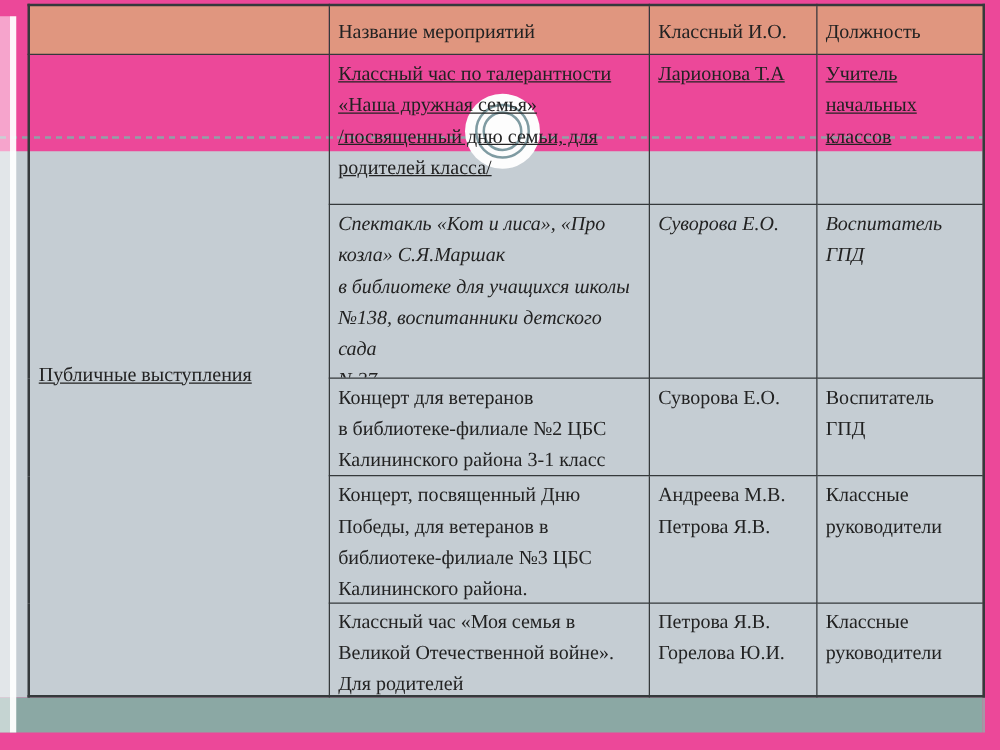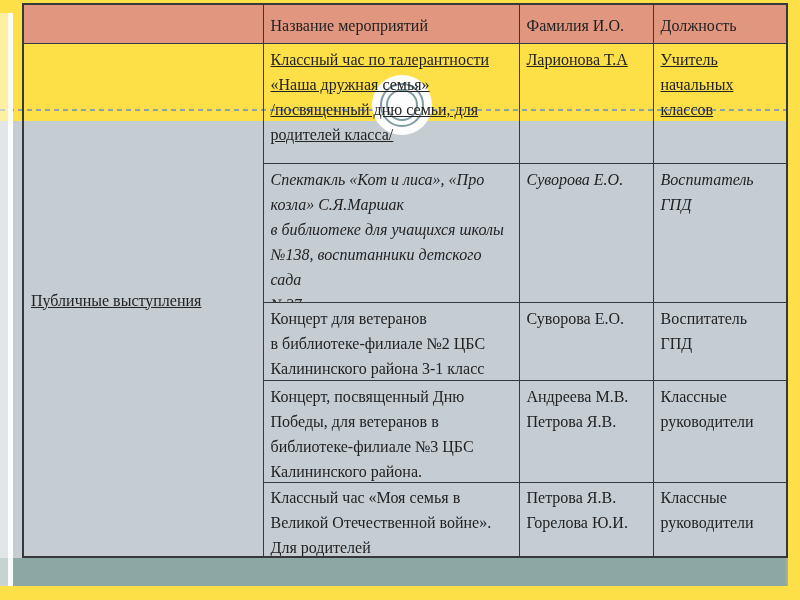--- a/index.html
+++ b/index.html
@@ -1,19 +1,19 @@
 <!DOCTYPE html>
 <html><head>
 <meta charset="utf-8">
 <style>
   html, body { margin: 0; padding: 0; background: #ffffff; }
   .slide {
     position: relative;
     width: 800px; height: 600px;
-    background: #fde047;
+    background: #ec4899;
     overflow: hidden;
     font-family: "Liberation Serif", "DejaVu Serif", serif;
     color: #222222;
   }
 
   
   .panel-gray {
     position: absolute; left: 0; top: 121px; width: 786px; height: 437px;
     background: #C5CDD3;
   }
@@ -123,21 +123,21 @@
     </colgroup>
     <thead>
       <tr class="hdr">
         <th>
             <div class="cell"></div>
           </th>
         <th>
             <div class="cell">Название мероприятий</div>
           </th>
         <th>
-            <div class="cell">Фамилия И.О.</div>
+            <div class="cell">Классный И.О.</div>
           </th>
         <th>
             <div class="cell">Должность</div>
           </th>
       </tr>
     </thead>
     <tbody>
       <tr class="r0">
         <td class="category" rowspan="5">
           <div class="cat-inner">Публичные выступления</div>

